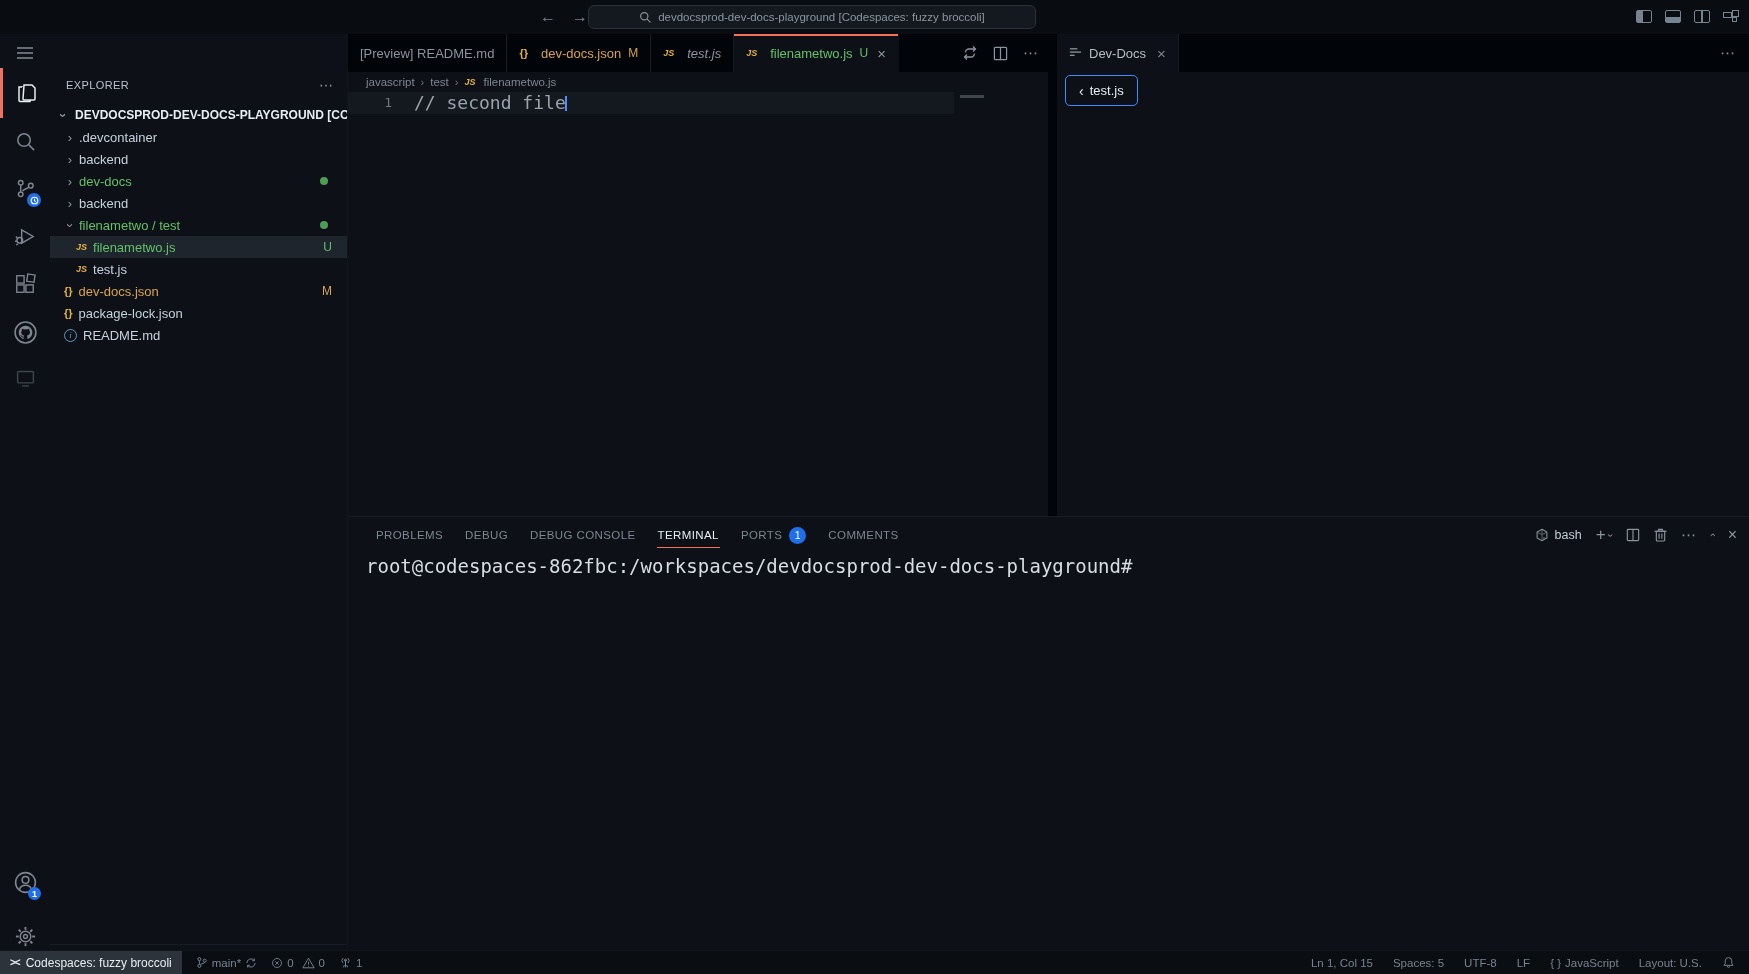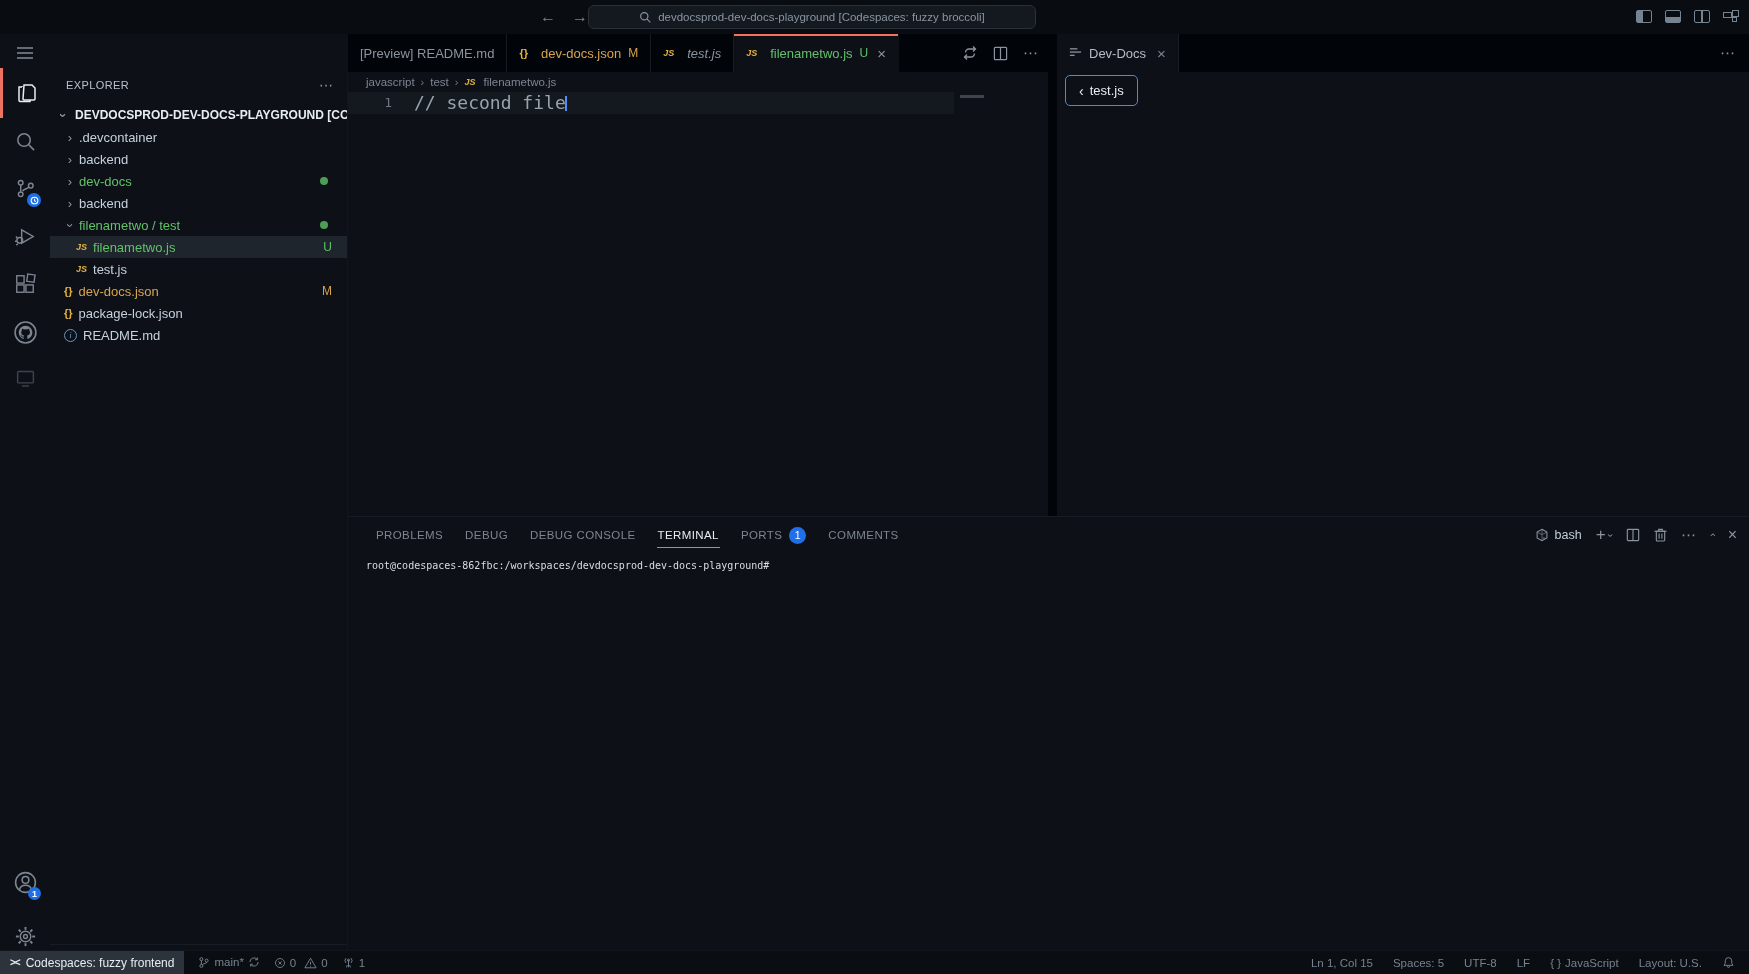--- a/index.html
+++ b/index.html
@@ -82,27 +82,27 @@
   
   .panel { position:absolute; left:348px; top:516px; width:1401px; height:434px; background:#0d1117; border-top:1px solid #161c23; }
   .panel-tabs { position:absolute; left:17px; top:0; height:36px; display:flex; align-items:center; }
   .ptab { position:relative; height:36px; display:flex; align-items:center; padding:0 11px; font-size:11.5px; letter-spacing:0.4px; color:#7d8590; gap:7px; }
   .ptab.active { color:#e6edf3; }
   .ptab.active::after { content:""; position:absolute; left:10px; right:10px; bottom:5px; height:1.5px; background:#f3705a; }
   .ptab-badge { width:17px; height:17px; border-radius:50%; background:#1f6feb; color:#fff; font-size:10.5px; display:flex; align-items:center; justify-content:center; }
   .panel-controls { position:absolute; right:12px; top:0; height:36px; display:flex; align-items:center; gap:14px; color:#8b949e; }
   .shell-group { display:flex; align-items:center; gap:6px; color:#c3cdd6; font-size:12.5px; font-weight:normal; }
   .plus-group { display:flex; align-items:center; gap:3px; }
-  .term-line { position:absolute; left:18px; top:40px; font-family:"DejaVu Sans Mono",monospace; font-size:10px; color:#d7dde3; line-height:18px; }
+  .term-line { position:absolute; left:18px; top:40px; font-family:"DejaVu Sans Mono",monospace; font-size:19px; color:#d7dde3; line-height:18px; }
 
   
   .statusbar { position:absolute; left:0; bottom:0; width:1749px; height:24px; background:#0a0d12; border-top:1px solid #11161d; display:flex; align-items:center; font-size:11.5px; color:#768390; }
   .sb-remote { height:24px; background:#2c333a; color:#e6edf3; display:flex; align-items:center; padding:0 10px; gap:6px; font-size:12px; }
   .remote-glyph { font-size:10px; font-weight:bold; letter-spacing:-1px; color:#e6edf3; }
-  .sb-item { display:flex; gap:4px; margin-left:14px; }
+  .sb-item { display:flex; align-items:center; gap:4px; margin-left:14px; }
   .sb-right { margin-left:auto; display:flex; align-items:center; gap:20px; padding-right:14px; }
   .sb-right .sb-item { margin-left:0; }
 </style>
 </head>
 <body>
 
 <div class="titlebar">
   <div class="nav-arrows">
     <span>←</span>
     <span>→</span>
@@ -405,21 +405,21 @@
     <span style="font-size:15px;">⋯</span>
     <span style="font-size:11px;transform:rotate(-90deg);display:inline-block;">›</span>
     <span style="font-size:16px;">×</span>
   </div>
   <div class="term-line">root@codespaces-862fbc:/workspaces/devdocsprod-dev-docs-playground#</div>
 </div>
 
 <div class="statusbar">
   <div class="sb-remote">
     <span class="remote-glyph">&gt;&lt;</span>
-    <span>Codespaces: fuzzy frontend</span>
+    <span>Codespaces: fuzzy broccoli</span>
   </div>
   <div class="sb-item">
     <svg width="12" height="13" viewBox="0 0 16 16" fill="none" stroke="#768390" stroke-width="1.3">
         <circle cx="4.5" cy="3.5" r="2"></circle>
         <circle cx="4.5" cy="12.5" r="2"></circle>
         <circle cx="11.5" cy="5.5" r="2"></circle>
         <path d="M4.5 5.5v5 M11.5 7.5c0 2-3 1.5-5.5 3"></path>
       </svg>
     <span>main*</span>
     <svg width="12" height="12" viewBox="0 0 16 16" fill="none" stroke="#768390" stroke-width="1.3">

